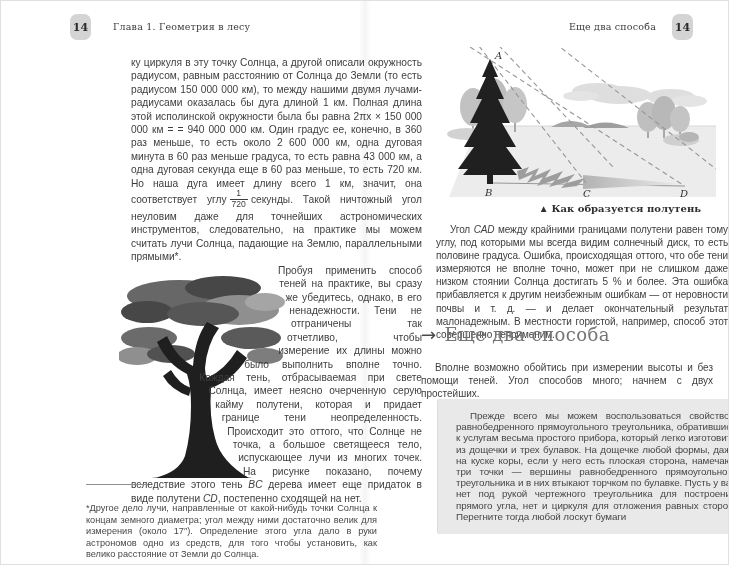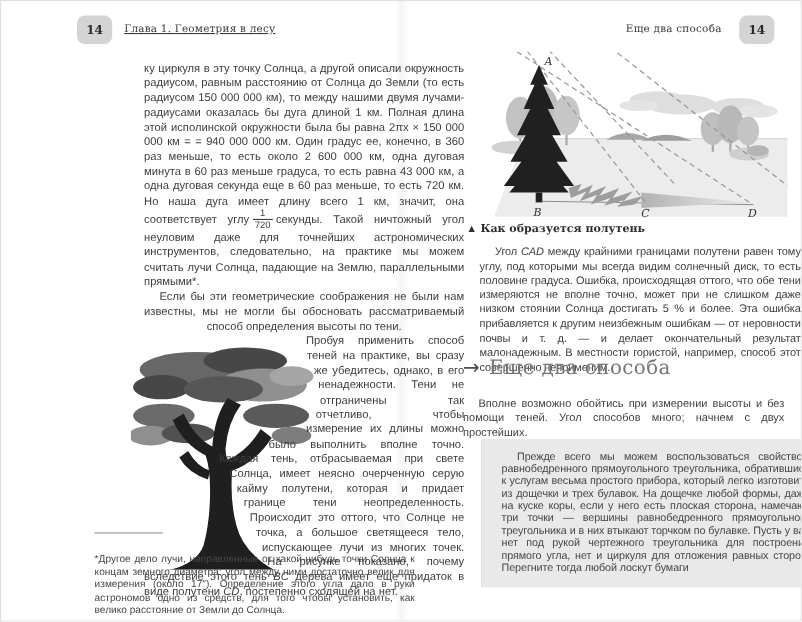--- a/index.html
+++ b/index.html
@@ -6,31 +6,31 @@
   .spread{
     position:relative;width:729px;height:565px;
     background:#ffffff;border:1px solid #e0e0e0;box-sizing:border-box;
     font-family:"Liberation Sans",sans-serif;color:#3e3e3e;overflow:hidden;
   }
   .spine{
     position:absolute;left:358px;top:0;width:12px;height:100%;
     background:linear-gradient(to right,rgba(0,0,0,0),rgba(0,0,0,0.045),rgba(0,0,0,0));
   }
   .badge{
-    position:absolute;width:32px;height:26px;border-radius:7px;
+    position:absolute;width:21px;height:26px;border-radius:7px;
     background:#d4d4d4;display:flex;align-items:center;justify-content:center;
     font-family:"DejaVu Serif",serif;font-weight:bold;font-size:11px;color:#2b2b2b;
   }
   .badge-left{left:69px;top:13px;}
   .badge-right{left:671px;top:13px;}
   .runhead{
     position:absolute;top:20px;font-family:"DejaVu Serif",serif;
     font-size:9.5px;color:#3c3c3c;letter-spacing:.2px;white-space:nowrap;
   }
-  .runhead-left{left:112px;text-decoration:underline;}
+  .runhead-left{left:112px;}
   .runhead-right{right:72px;text-align:right;}
 
   .body-left{
     position:absolute;left:85px;top:55px;width:291px;
     font-size:10.2px;line-height:13.4px;text-align:justify;hyphens:auto;margin-left:45px;
   }
   .para{margin:0;text-indent:14px;}
   .para.no-indent{text-indent:0;}
   .center-last{text-align-last:center;}
 
@@ -50,22 +50,22 @@
 
   .footrule{position:absolute;left:85px;top:483px;width:62px;border-top:1px solid #8f8f8f;}
   .footnote{
     position:absolute;left:85px;top:502px;width:291px;
     font-size:9.2px;line-height:11.6px;text-align:justify;color:#474747;hyphens:auto;
   }
 
   .figure{position:absolute;left:432px;top:46px;width:283px;height:152px;}
   .figure svg{display:block;}
 
-  .caption{position:absolute;left:425px;top:202px;width:292px;
-    font-family:"DejaVu Serif",serif;font-weight:bold;font-size:10px;color:#2e2e2e;}
+  .caption{position:absolute;left:408px;top:202px;width:292px;
+    font-family:"DejaVu Serif",serif;font-weight:bold;font-size:10px;color:#2e2e2e;text-align:right;}
   .cap-marker{font-size:7.5px;position:relative;top:-1px;margin-right:5px;color:#2e2e2e;}
 
   .rp1{position:absolute;left:435px;top:222px;width:292px;
     font-size:10px;line-height:13.1px;letter-spacing:-0.1px;text-align:justify;hyphens:auto;}
 
   .heading{position:absolute;left:420px;top:323px;width:292px;
     font-family:"DejaVu Serif",serif;font-size:18px;color:#757575;letter-spacing:.4px;white-space:nowrap;}
   .heading .arrow{color:#4a4a4a;margin-right:8px;font-family:"DejaVu Sans",sans-serif;font-size:18px;}
 
   .rp2{position:absolute;left:420px;top:360px;width:292px;
@@ -87,21 +87,20 @@
 <div class="spread">
   <div class="spine"></div>
 
   <div>
     <div class="badge badge-left">14</div>
     <div class="runhead runhead-left">Глава 1. Геометрия в лесу</div>
 
     <div class="body-left">
       <p class="para no-indent"><span>ку циркуля в эту точку Солнца, а другой описали окружность радиусом, равным расстоянию от Солнца до Земли (то есть радиусом 150 000 000 км), то между нашими двумя лучами-радиусами оказалась бы дуга длиной 1 км. Полная длина этой исполинской окружности была бы равна 2πx × 150 000 000 км = = 940 000 000 км. Один градус ее, конечно, в 360 раз меньше, то есть около 2 600 000 км, одна дуговая минута в 60 раз меньше градуса, то есть равна 43 000 км, а одна дуговая секунда еще в 60 раз меньше, то есть 720 км. Но наша дуга имеет длину всего 1 км, значит, она соответствует углу</span><span class="frac"><span class="num">1</span><span class="den">720</span></span><span>секунды. Такой ничтожный угол неуловим даже для точнейших астрономических инструментов, следовательно, на практике мы можем считать лучи Солнца, падающие на Землю, параллельными прямыми*.</span></p>
 
-      <p class="para center-last">Если бы эти геометрические соображения не были нам известны, мы не могли бы обосновать рассматриваемый способ определения высоты по тени.</p>
 
       <p class="para"><span class="tree-float">
             <svg width="170" height="212" viewBox="0 0 170 212" xmlns="http://www.w3.org/2000/svg">
 
           <ellipse cx="60" cy="30" rx="52" ry="16" fill="#676767"></ellipse>
           <ellipse cx="104" cy="22" rx="38" ry="12" fill="#474747"></ellipse>
           <ellipse cx="28" cy="46" rx="26" ry="11" fill="#474747"></ellipse>
           <ellipse cx="120" cy="44" rx="40" ry="15" fill="#8f8f8f"></ellipse>
           <ellipse cx="146" cy="36" rx="20" ry="9" fill="#a5a5a5"></ellipse>
           <ellipse cx="84" cy="48" rx="36" ry="12" fill="#565656"></ellipse>

